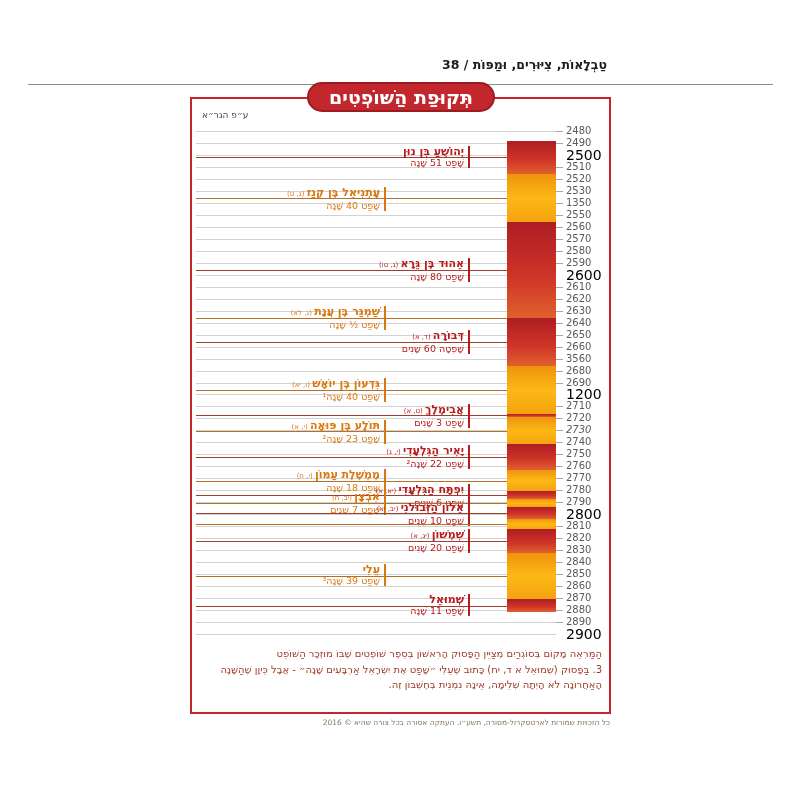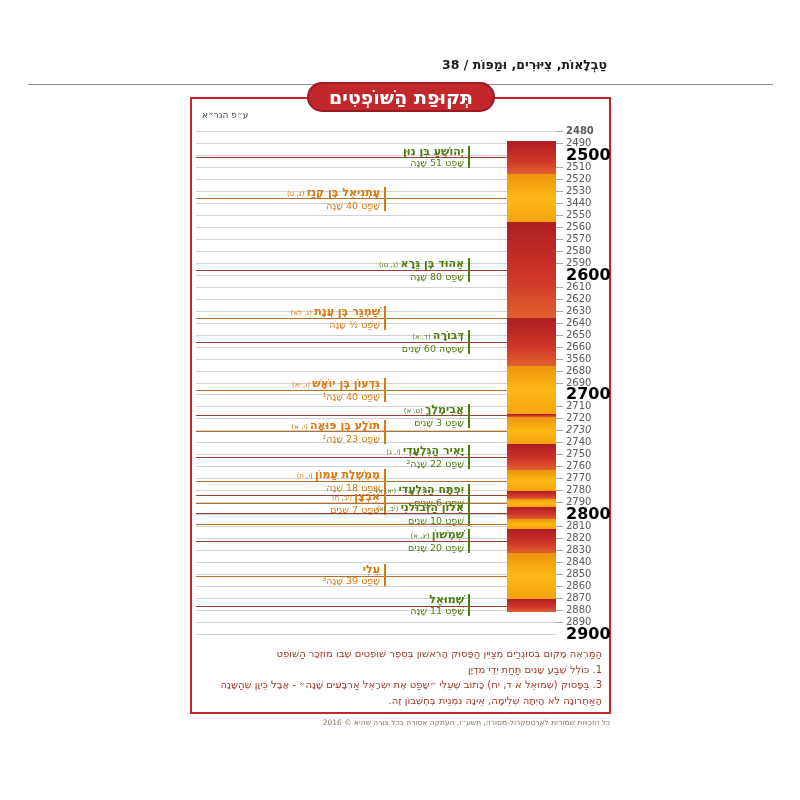--- a/index.html
+++ b/index.html
@@ -15,73 +15,73 @@
 
   .title-badge{left:307px;top:82px;width:188px;height:30px;background:#c1272d;
                border:2px solid #9c1b20;border-radius:16px;color:#fff;font-weight:bold;
                font-size:19px;display:flex;align-items:center;justify-content:center;
                direction:rtl;box-sizing:border-box;}
   .subtitle{left:202px;top:110px;font-size:9px;color:#4a4a4a;direction:rtl;}
 
   .gridline{left:196px;width:360px;height:1px;background:#d2d2d2;}
   .tick-dash{left:556px;width:7px;height:1px;background:#a8a8a8;}
   .tick-label{left:566px;height:10px;line-height:10px;font-size:10px;color:#5a5a5a;}
-  .tick-label.bold{font-weight:bold;color:#000;font-size:16px;}
+  .tick-label.bold{font-weight:normal;color:#000;font-size:14px;}
 
   .connector{left:196px;width:311px;height:1px;}
   .connector.red{background:#9d4030;}
   .connector.orange{background:#b4702a;}
 
   .seg{left:507px;width:49px;}
   .seg.red{background:linear-gradient(180deg,#ae1d23 0%,#cf3528 58%,#e0612d 100%);}
   .seg.orange{background:linear-gradient(180deg,#ef930d 0%,#fdb816 50%,#f5a30f 100%);}
 
   .jlabel{direction:rtl;text-align:right;white-space:nowrap;line-height:11px;
           padding-right:4px;border-right:2px solid;}
   .jlabel .nm{font-weight:bold;font-size:11px;}
   .jlabel .rf{font-size:7px;font-weight:normal;}
   .jlabel .yr{font-size:9.5px;}
-  .jlabel.red{color:#4d7c0f;}
+  .jlabel.red{color:#b91c1c;}
   .jlabel.orange{color:#d9780f;}
 
   .notes{right:198px;top:646px;width:392px;direction:rtl;text-align:right;
          color:#a13a2b;font-size:10px;line-height:15.5px;}
   .footer{right:190px;top:718px;font-size:7.5px;color:#867565;direction:rtl;}
 </style>
 </head>
 <body>
 
 <div class="abs header-text">טַבְלָאוֹת, צִיּוּרִים, וּמַפּוֹת / 38</div>
 <div class="abs header-rule"></div>
 
 <div class="abs main-box"></div>
 <div class="abs title-badge">תְּקוּפַת הַשּׁוֹפְטִים</div>
 <div class="abs subtitle">ע״פ הגר״א</div>
 
 <div id="chart" class="abs" style="left:0;top:0;width:800px;height:800px;">
     <div class="abs gridline" style="top: 131px;"></div>
     <div class="abs tick-dash" style="top: 131px;"></div>
-    <div class="abs tick-label" style="top: 126px; font-weight: bold;">2480</div>
+    <div class="abs tick-label" style="top: 126px;">2480</div>
     <div class="abs gridline" style="top: 142.976px;"></div>
     <div class="abs tick-dash" style="top: 142.976px;"></div>
     <div class="abs tick-label" style="top: 137.976px;">2490</div>
     <div class="abs gridline" style="top: 154.952px;"></div>
     <div class="abs tick-label bold" style="top: 149.952px;">2500</div>
     <div class="abs gridline" style="top: 166.929px;"></div>
     <div class="abs tick-dash" style="top: 166.929px;"></div>
     <div class="abs tick-label" style="top: 161.929px;">2510</div>
     <div class="abs gridline" style="top: 178.905px;"></div>
     <div class="abs tick-dash" style="top: 178.905px;"></div>
     <div class="abs tick-label" style="top: 173.905px;">2520</div>
     <div class="abs gridline" style="top: 190.881px;"></div>
     <div class="abs tick-dash" style="top: 190.881px;"></div>
     <div class="abs tick-label" style="top: 185.881px;">2530</div>
     <div class="abs gridline" style="top: 202.857px;"></div>
     <div class="abs tick-dash" style="top: 202.857px;"></div>
-    <div class="abs tick-label" style="top: 197.857px;">3440</div>
+    <div class="abs tick-label" style="top: 197.857px;">1350</div>
     <div class="abs gridline" style="top: 214.833px;"></div>
     <div class="abs tick-dash" style="top: 214.833px;"></div>
     <div class="abs tick-label" style="top: 209.833px;">2550</div>
     <div class="abs gridline" style="top: 226.81px;"></div>
     <div class="abs tick-dash" style="top: 226.81px;"></div>
     <div class="abs tick-label" style="top: 221.81px;">2560</div>
     <div class="abs gridline" style="top: 238.786px;"></div>
     <div class="abs tick-dash" style="top: 238.786px;"></div>
     <div class="abs tick-label" style="top: 233.786px;">2570</div>
     <div class="abs gridline" style="top: 250.762px;"></div>
@@ -113,21 +113,21 @@
     <div class="abs gridline" style="top: 358.548px;"></div>
     <div class="abs tick-dash" style="top: 358.548px;"></div>
     <div class="abs tick-label" style="top: 353.548px;">3560</div>
     <div class="abs gridline" style="top: 370.524px;"></div>
     <div class="abs tick-dash" style="top: 370.524px;"></div>
     <div class="abs tick-label" style="top: 365.524px;">2680</div>
     <div class="abs gridline" style="top: 382.5px;"></div>
     <div class="abs tick-dash" style="top: 382.5px;"></div>
     <div class="abs tick-label" style="top: 377.5px;">2690</div>
     <div class="abs gridline" style="top: 394.476px;"></div>
-    <div class="abs tick-label bold" style="top: 389.476px;">2700</div>
+    <div class="abs tick-label bold" style="top: 389.476px;">1200</div>
     <div class="abs gridline" style="top: 406.452px;"></div>
     <div class="abs tick-dash" style="top: 406.452px;"></div>
     <div class="abs tick-label" style="top: 401.452px;">2710</div>
     <div class="abs gridline" style="top: 418.429px;"></div>
     <div class="abs tick-dash" style="top: 418.429px;"></div>
     <div class="abs tick-label" style="top: 413.429px;">2720</div>
     <div class="abs gridline" style="top: 430.405px;"></div>
     <div class="abs tick-dash" style="top: 430.405px;"></div>
     <div class="abs tick-label" style="top: 425.405px; font-style: italic;">2730</div>
     <div class="abs gridline" style="top: 442.381px;"></div>
@@ -273,17 +273,16 @@
     <div class="abs seg red" style="top: 599.269px; height: 13.1738px;"></div>
     <div class="abs connector red" style="top: 605.856px;"></div>
     <div class="abs jlabel red" style="top: 594.356px; right: 330px;">
       <div class="nm">שְׁמוּאֵל</div>
       <div class="yr">שָׁפַט 11 שָׁנָה</div>
     </div>
   </div>
 
 <div class="abs notes">
   <div>הַמַּרְאֵה מָקוֹם בְּסוֹגְרַיִם מְצַיֵּין הַפָּסוּק הָרִאשׁוֹן בְּסֵפֶר שׁוֹפְטִים שֶׁבּוֹ מוּזְכָּר הַשּׁוֹפֵט</div>
-  <div>1. כּוֹלֵל שֶׁבַע שָׁנִים תַּחַת יְדֵי מִדְיָן</div>
   <div>3. בַּפָּסוּק (שְׁמוּאֵל א ד, יח) כָּתוּב שֶׁעֵלִי ״שָׁפַט אֶת יִשְׂרָאֵל אַרְבָּעִים שָׁנָה״ - אֲבָל כֵּיוָן שֶׁהַשָּׁנָה הָאַחֲרוֹנָה לֹא הָיְתָה שְׁלֵימָה, אֵינָהּ נִמְנֵית בְּחֶשְׁבּוֹן זֶה.</div>
 </div>
 
 <div class="abs footer">כל הזכויות שמורות לארטסקרול-מסורה, תשע״ו. העתקה אסורה בכל צורה שהיא © 2016</div>
 
 </body></html>

